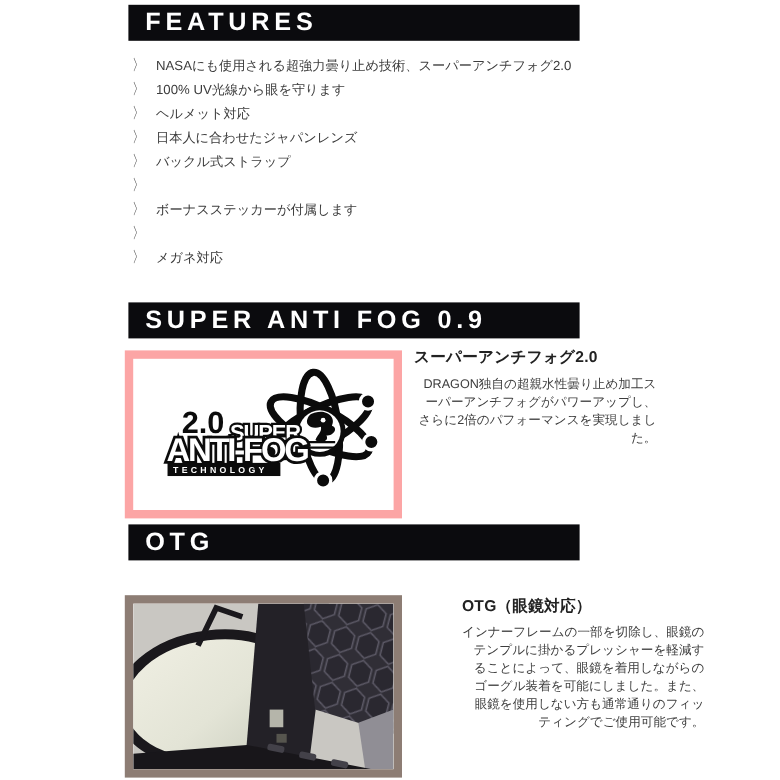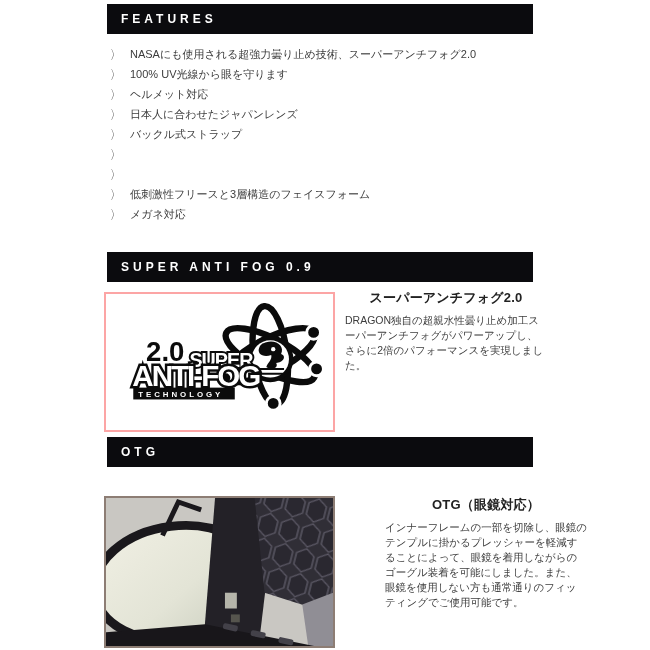--- a/index.html
+++ b/index.html
@@ -2,23 +2,23 @@
 <html><head>
 <meta charset="utf-8">
 <style>
   html,body{margin:0;padding:0;background:#ffffff;}
   body{
     width:650px;height:650px;position:relative;overflow:hidden;
     font-family:"Liberation Sans","DejaVu Sans",sans-serif;
     -webkit-font-smoothing:antialiased;
   }
   .section-bar{
-    position:absolute;left:107px;width:426px;height:30px;
+    position:absolute;left:107px;width:376px;height:30px;
     background:#0b0b0e;color:#ffffff;
-    font-size:12px;font-weight:700;letter-spacing:4px;
+    font-size:21px;font-weight:700;letter-spacing:4px;
     line-height:30px;padding-left:14px;box-sizing:border-box;
     white-space:nowrap;
   }
   #features-bar{top:4px;}
   #saf-bar{top:252px;}
   #otg-bar{top:437px;}
 
   .feature-list{
     position:absolute;left:110px;top:44px;width:430px;
     list-style:none;margin:0;padding:0;
@@ -27,37 +27,36 @@
     height:20px;display:flex;align-items:center;
     font-size:11px;color:#3c3c3c;white-space:nowrap;
   }
   .chevron{
     color:#4a4a4a;font-size:11px;margin-right:9px;
     transform:scaleY(1.15);display:inline-block;
   }
 
   .media-box{
     position:absolute;left:104px;background:#ffffff;
-    border:2px solid #fca5a5;box-sizing:border-box;overflow:hidden;
+    border:7px solid #fca5a5;box-sizing:border-box;overflow:hidden;
   }
   #saf-image{top:292px;width:231px;height:140px;}
   #otg-image{top:496px;width:231px;height:152px;border-color:#8d7d74;}
   .media-box svg{display:block;width:100%;height:100%;}
 
   .text-col{position:absolute;left:345px;width:202px;}
   #saf-text{top:289px;}
   #otg-text{top:496px;margin-left:40px;}
   .text-col h3{
     margin:0 0 6px 0;font-size:13px;font-weight:700;color:#222222;
     letter-spacing:0.2px;
-    text-align:center;
   }
   .text-col p{
     margin:0;font-size:10.5px;line-height:15px;color:#3d3d3d;
-    text-align:left;
+    text-align:right;
   }
 </style>
 </head>
 <body>
 
 <div class="section-bar" id="features-bar">FEATURES</div>
 
 <ul class="feature-list">
   <li>
       <span class="chevron">〉</span>
@@ -77,24 +76,24 @@
     </li>
   <li>
       <span class="chevron">〉</span>
       <span>バックル式ストラップ</span>
     </li>
   <li>
       <span class="chevron">〉</span>
     </li>
   <li>
       <span class="chevron">〉</span>
+      <span>ボーナスステッカーが付属します</span>
     </li>
   <li>
       <span class="chevron">〉</span>
-      <span>低刺激性フリースと3層構造のフェイスフォーム</span>
     </li>
   <li>
       <span class="chevron">〉</span>
       <span>メガネ対応</span>
     </li>
 </ul>
 
 <div class="section-bar" id="saf-bar">SUPER ANTI FOG 0.9</div>
 
 <div class="media-box" id="saf-image">

